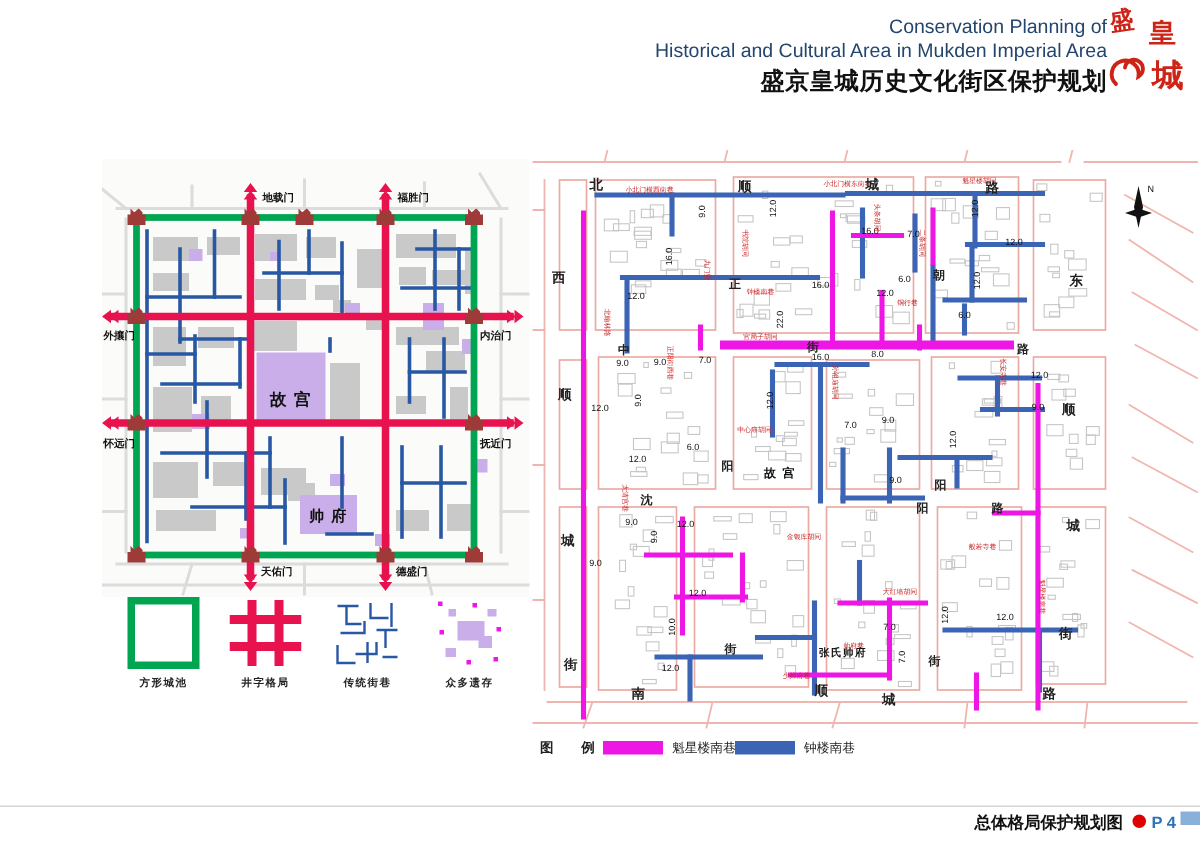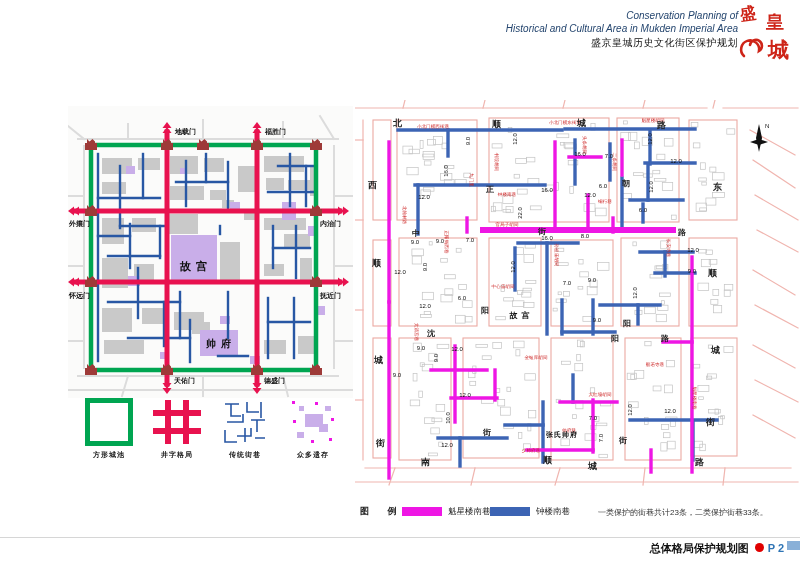--- a/index.html
+++ b/index.html
@@ -1,30 +1,30 @@
 <!DOCTYPE html>
 <html><head>
 <meta charset="utf-8">
 <style>
   html,body{margin:0;padding:0;}
   body{width:800px;height:566px;position:relative;background:#ffffff;overflow:hidden;
        font-family:"Liberation Sans","DejaVu Sans",sans-serif;}
   .abs{position:absolute;}
-  .hdr-en{font-size:10px;color:#24456E;line-height:1.25;font-style:italic;}
-  .hdr-zh{font-size:10px;font-weight:normal;color:#111;margin-top:1px;letter-spacing:.5px;}
+  .hdr-en{font-size:13px;color:#24456E;line-height:1.25;}
+  .hdr-zh{font-size:16px;font-weight:bold;color:#111;margin-top:1px;letter-spacing:.5px;}
   #header-block{right:62px;top:10px;width:360px;text-align:right;}
   #logo{right:6px;top:4px;width:56px;height:66px;color:#CE2418;}
   #logo .lc{position:absolute;font-weight:bold;font-family:"DejaVu Serif",serif;}
   
   #left-legend{left:80px;top:398px;width:262px;display:flex;justify-content:space-between;}
   .lg-item{width:58px;text-align:center;}
   .lg-swatch{width:48px;height:48px;margin:0 auto;position:relative;background:#fff;}
   .lg-cap{font-size:7px;font-weight:bold;color:#222;margin-top:4px;letter-spacing:1px;}
   
-  #map-legend{left:360px;top:505px;width:436px;height:16px;font-size:8.5px;color:#222;}
+  #map-legend{left:360px;top:492px;width:436px;height:16px;font-size:8.5px;color:#222;}
   #map-legend .sw{display:inline-block;width:40px;height:9px;vertical-align:middle;margin-right:6px;}
   #legend-title{font-weight:bold;letter-spacing:8px;font-size:9px;}
   #legend-note{position:absolute;left:238px;top:2px;font-size:8px;color:#333;}
   .leg-item1{position:absolute;left:42px;top:1px;}
   .leg-item2{position:absolute;left:130px;top:1px;}
   
   #footer-line{left:0;top:537px;width:800px;height:1px;background:#d6d6d6;}
   #footer{right:16px;top:541px;font-size:11px;font-weight:bold;color:#111;}
   #footer .dot{display:inline-block;width:9px;height:9px;border-radius:50%;background:#E00000;margin:0 4px 0 6px;}
   #footer .pg{color:#2E74B5;}
@@ -634,20 +634,19 @@
   </svg>
 
 <div class="abs" id="map-legend">
   <span id="legend-title">图 例</span>
   <span class="leg-item1">
     <span class="sw" id="sw1" style="background: rgb(238, 22, 228);"></span><span>魁星楼南巷</span>
   </span>
   <span class="leg-item2">
     <span class="sw" id="sw2" style="background: rgb(60, 100, 180);"></span><span>钟楼南巷</span>
   </span>
-  <span id="legend-note">一类保护的街巷共计23条，二类保护街巷33条。</span>
 </div>
 
 <div class="abs" id="footer-line"></div>
 <div class="abs" id="footer">
-  <span>总体格局保护规划图</span><span class="dot"></span><span class="pg">P 2</span>
+  <span>总体格局保护规划图</span><span class="dot"></span><span class="pg">P 4</span>
 </div>
 <div class="abs" id="footer-bar"></div>
 
 </body></html>

